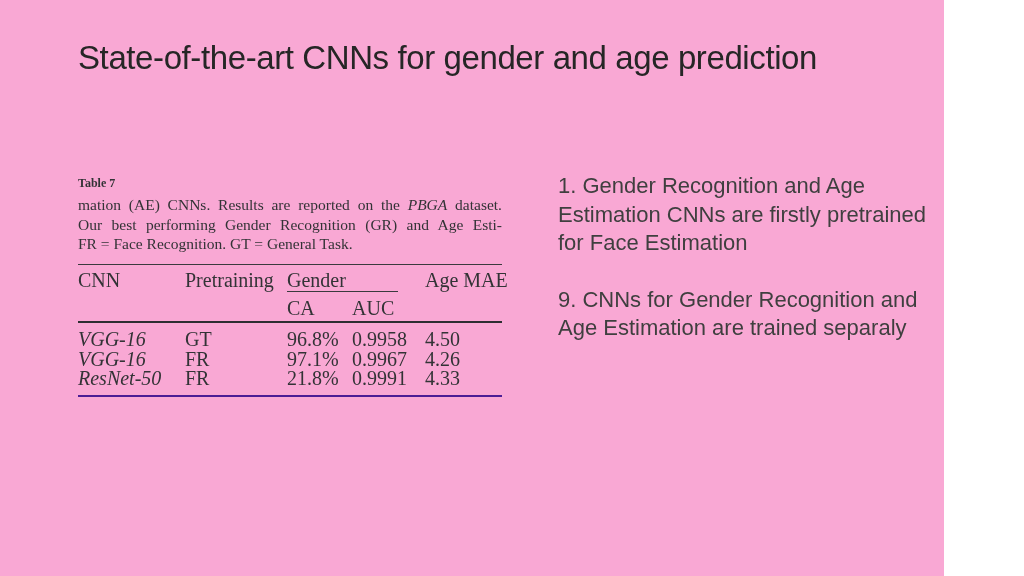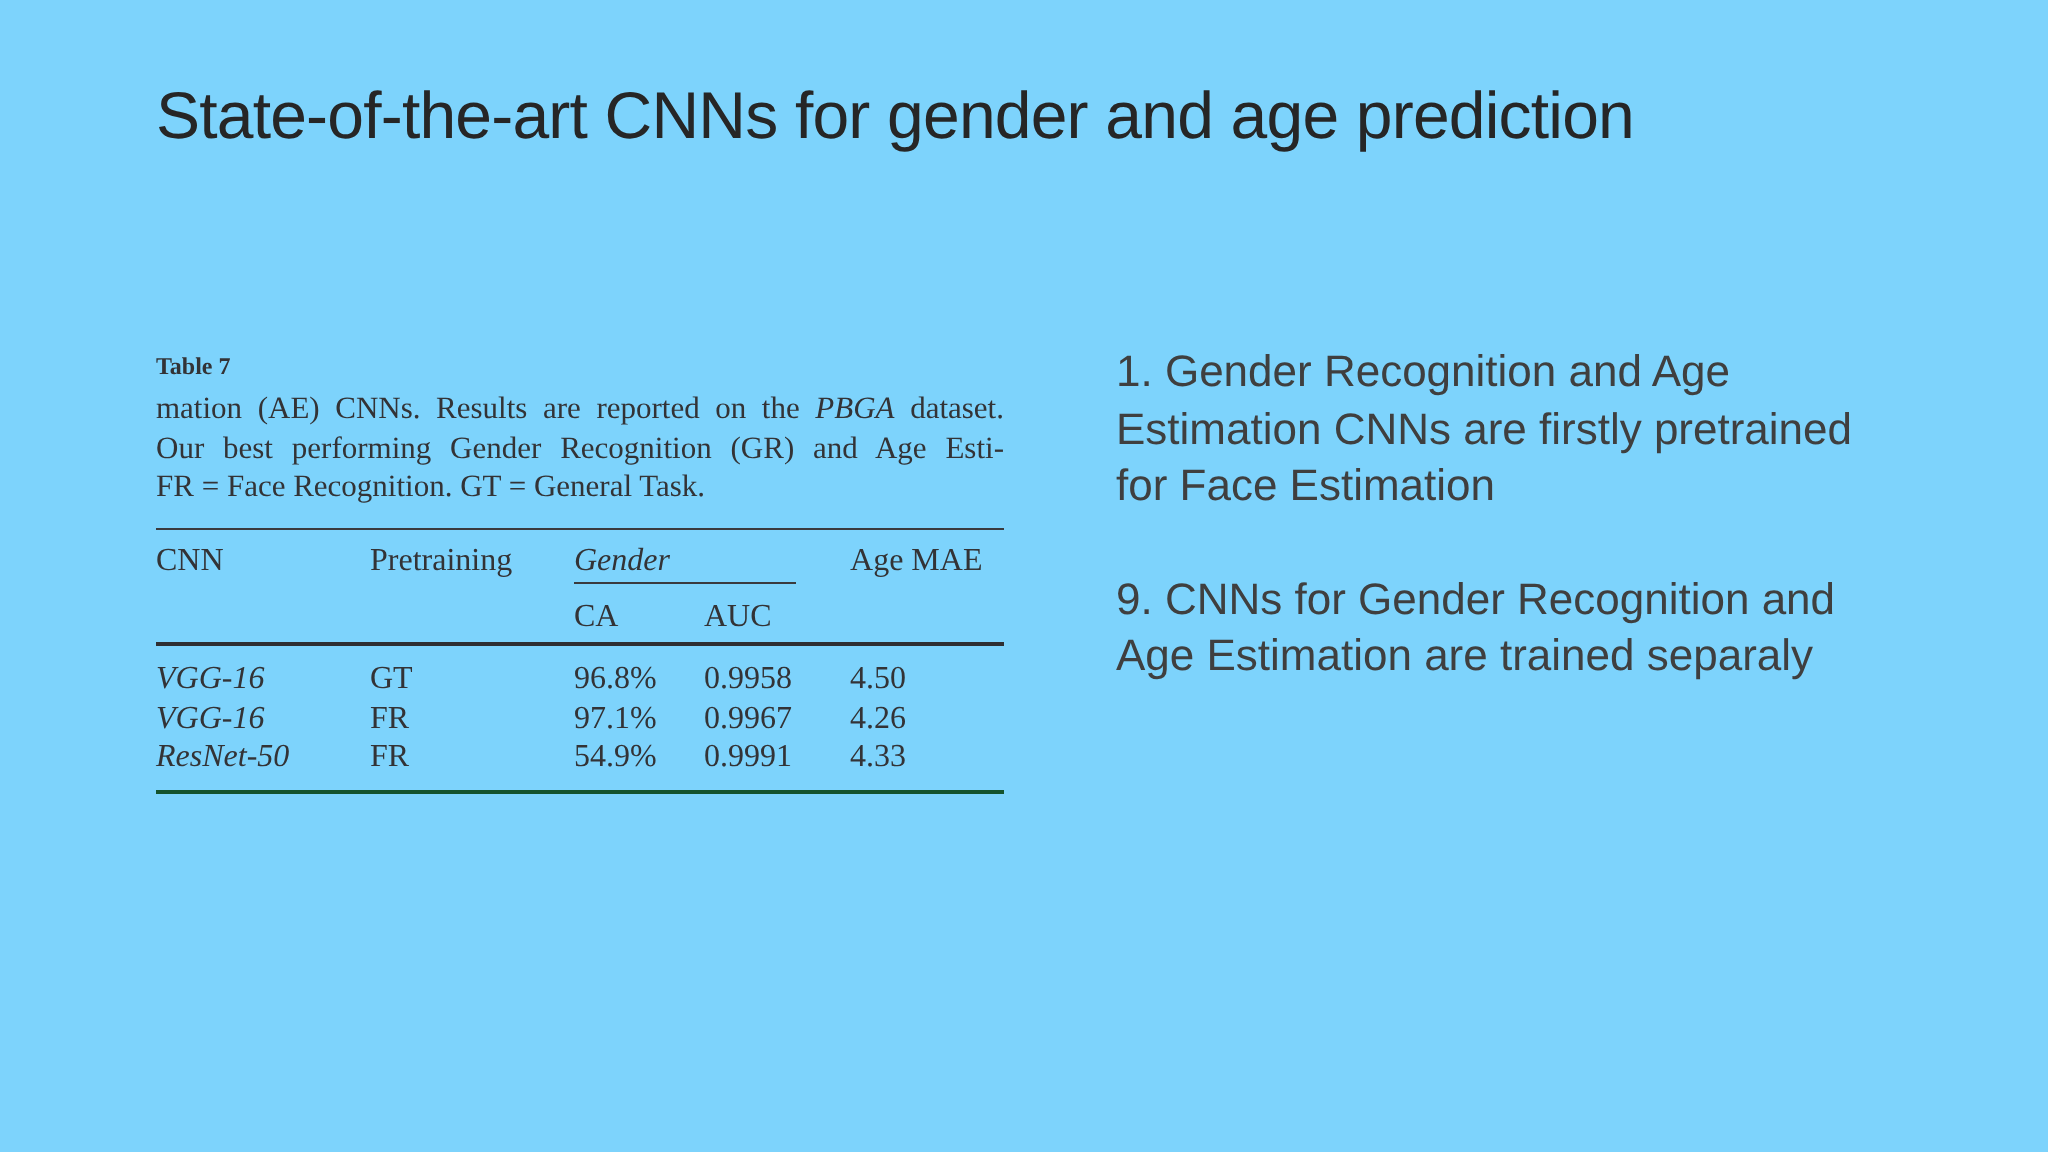--- a/index.html
+++ b/index.html
@@ -1,20 +1,20 @@
 <!DOCTYPE html>
 <html><head>
 <meta charset="utf-8">
 <style>
   html, body { margin: 0; padding: 0; background: #fff; }
   .slide {
     position: relative;
-    width: 1024px;
+    width: 944px;
     height: 576px;
-    background: #7dd3fc;
+    background: #f9a8d4;
     overflow: hidden;
     font-family: "Liberation Sans", sans-serif;
   }
 
   
   .title {
     position: absolute;
     left: 78px;
     top: 38px;
     margin: 0;
@@ -50,38 +50,38 @@
   }
   .cap-line { text-align: left; }
   .cap-line.just { text-align: justify; text-align-last: justify; }
 
   table.results {
     margin-top: 10px;
     width: 424px;
     table-layout: fixed;
     border-collapse: collapse;
     border-top: 1.5px solid #3a3a3e;
-    border-bottom: 2px solid #14532d;
-    font-size: 16px;
+    border-bottom: 2px solid #4c1d95;
+    font-size: 20px;
     color: #333336;
   }
   table.results th, table.results td {
     font-weight: normal;
     text-align: left;
     padding: 0;
     vertical-align: top;
     line-height: 19.5px;
     overflow: visible;
     white-space: nowrap;
   }
   tr.h1 { height: 28px; }
   tr.h2 { height: 30px; }
   tr.h1 th { padding-top: 6px; }
   tr.h2 th { padding-top: 7px; margin-top: 48px; }
-  th.gender-th { position: relative; font-style: italic; }
+  th.gender-th { position: relative; }
   .gender-rule {
     position: absolute;
     left: 0; bottom: 0;
     width: 111px;
     border-bottom: 1.5px solid #3a3a3e;
   }
   td.c1, th.c1 { padding-left: 14px; }
   tbody.data { border-top: 2.5px solid #2e2e32; }
   tbody.data tr:first-child td { padding-top: 7px; }
   tbody.data tr:last-child td { padding-bottom: 6px; }
@@ -148,21 +148,21 @@
         <tr>
           <td class="c1 model">VGG-16</td>
           <td>FR</td>
           <td>97.1%</td>
           <td>0.9967</td>
           <td class="bold">4.26</td>
         </tr>
         <tr>
           <td class="c1 model">ResNet-50</td>
           <td>FR</td>
-          <td class="bold">54.9%</td>
+          <td class="bold">21.8%</td>
           <td class="bold">0.9991</td>
           <td>4.33</td>
         </tr>
       </tbody>
     </table>
   </figure>
 
   <div class="points">
     <p>
       <span class="pt-line">1. Gender Recognition and Age</span><br>

